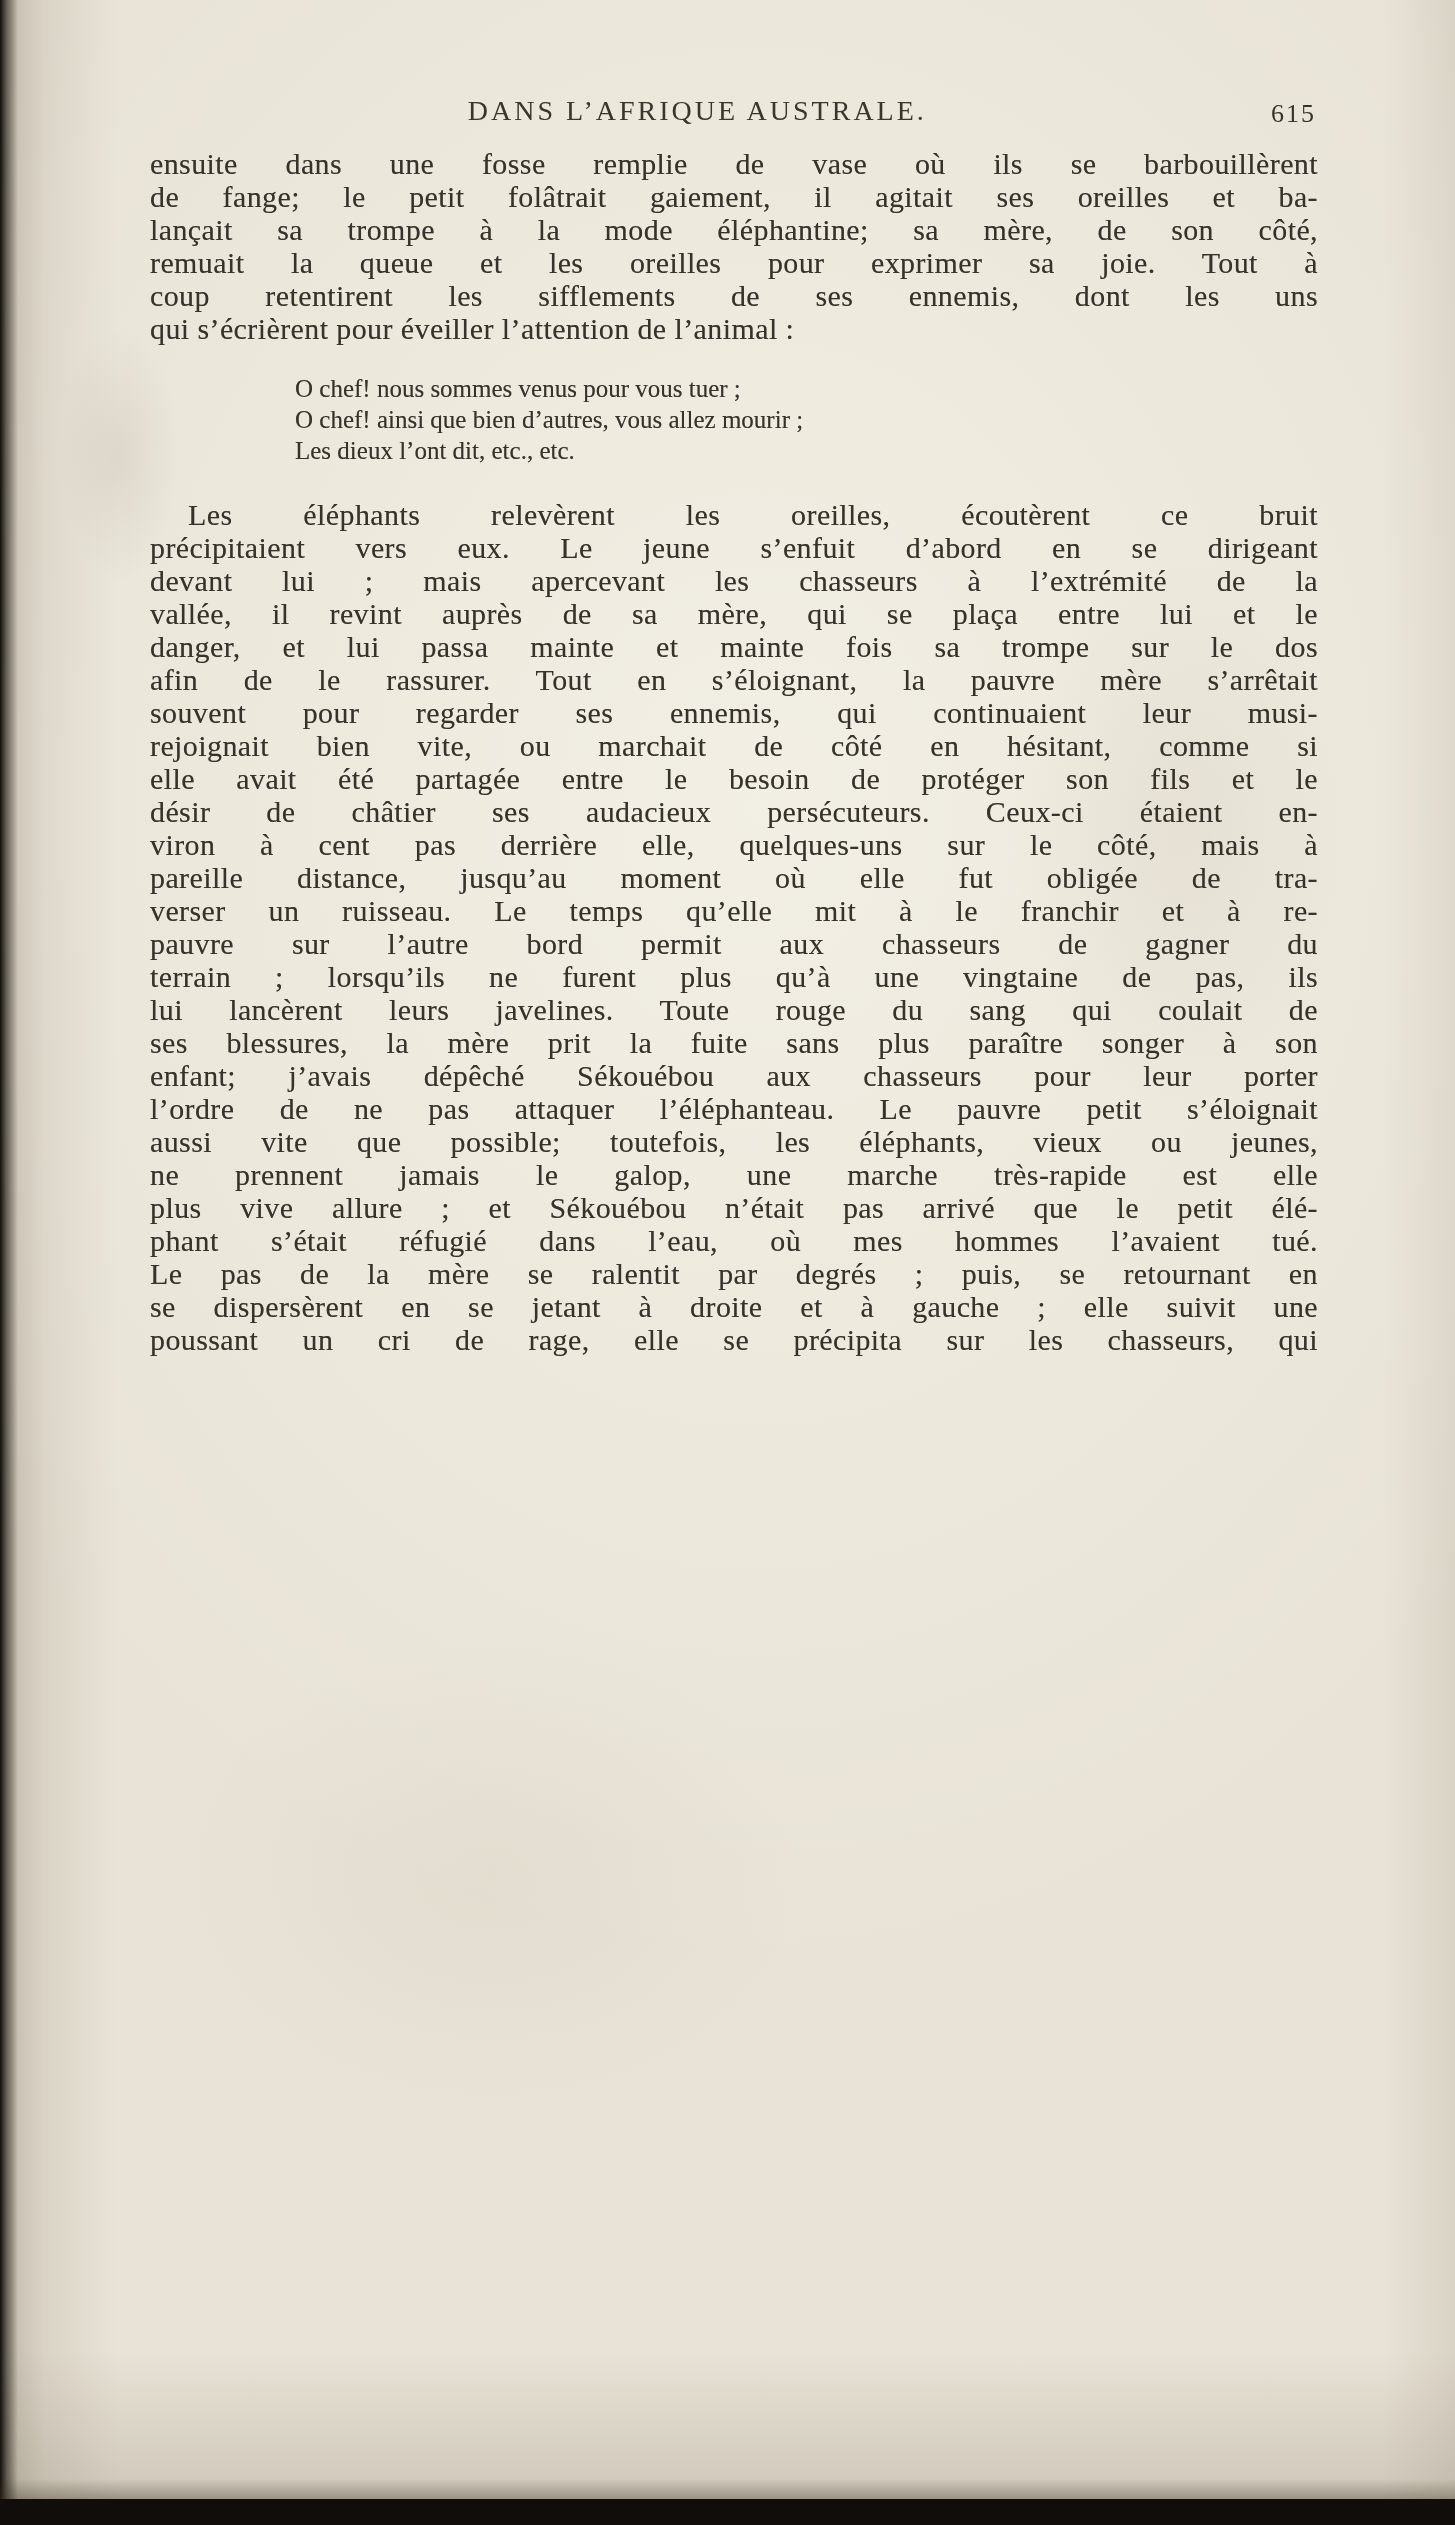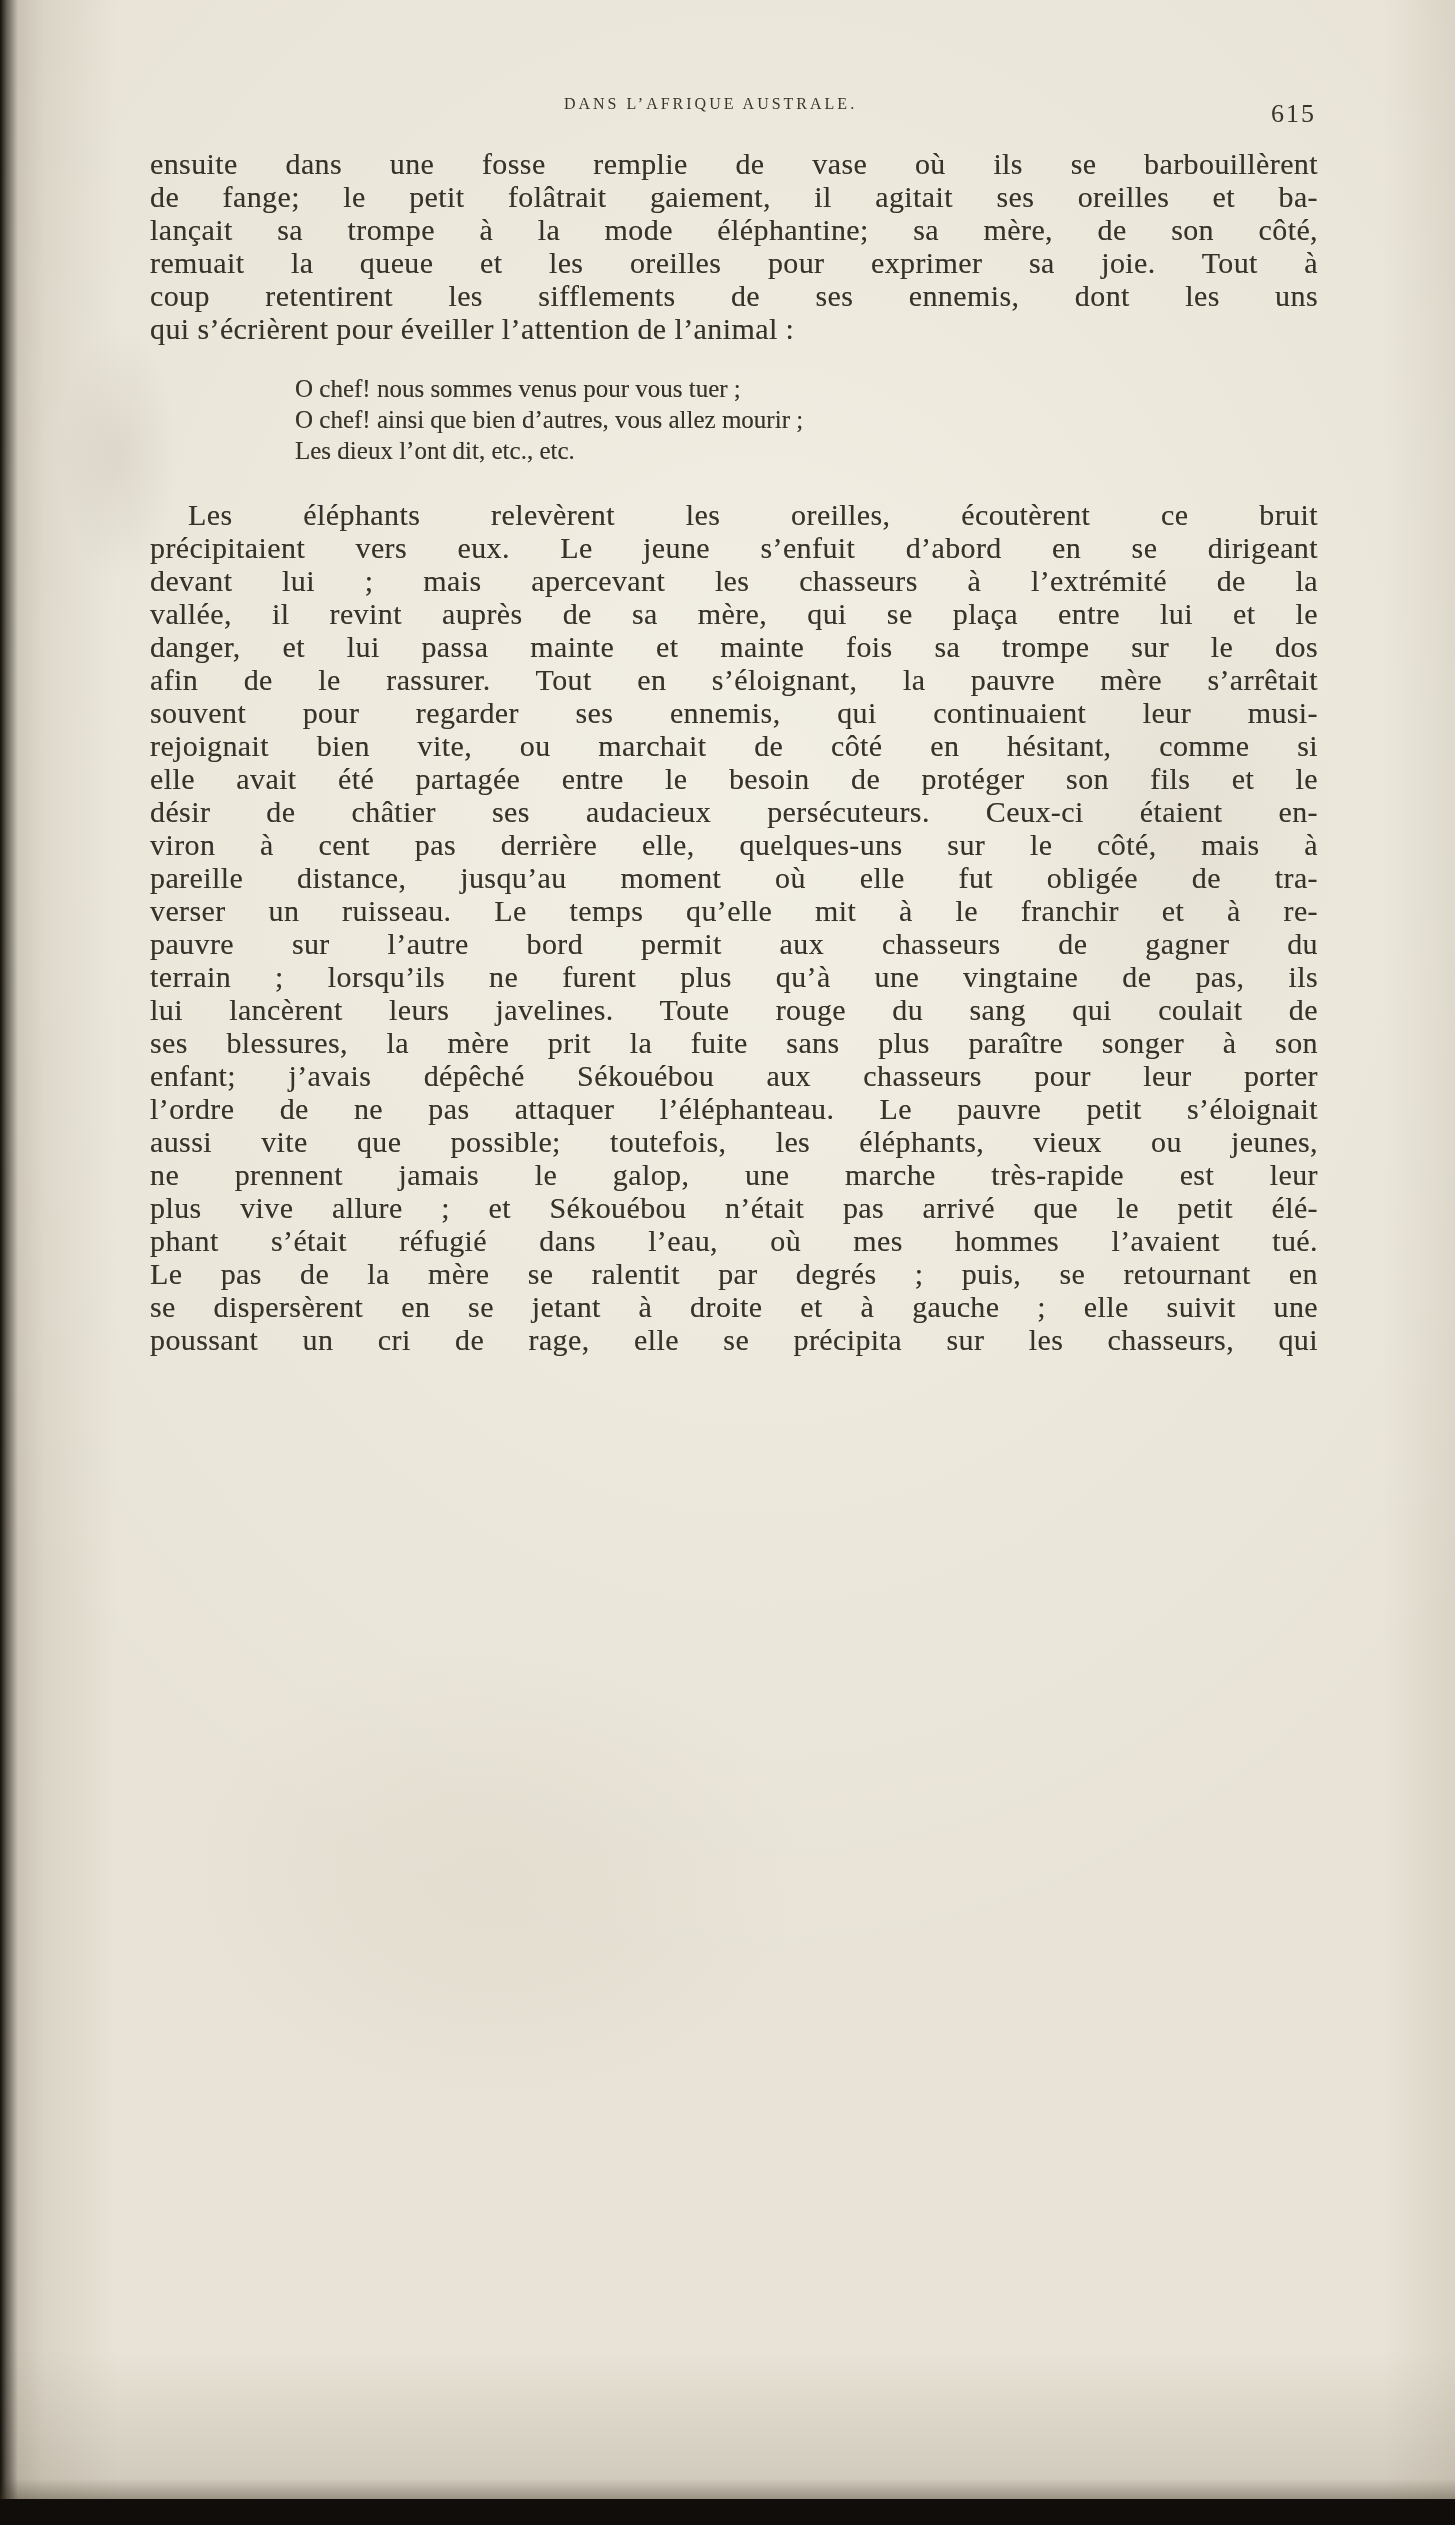--- a/index.html
+++ b/index.html
@@ -75,21 +75,21 @@
   .running-head {
     position: relative;
     height: 46px;
     margin-bottom: 8px;
   }
   .head-title {
     position: absolute;
     left: 50%;
     top: 2px;
     transform: translateX(-58%);
-    font-size: 16px;
+    font-size: 28px;
     letter-spacing: 3px;
     white-space: nowrap;
     color: #3a362e;
   }
   .page-number {
     position: absolute;
     right: 2px;
     top: 6px;
     font-size: 26px;
     letter-spacing: 2px;
@@ -160,21 +160,21 @@
           <div class="line">viron à cent pas derrière elle, quelques-uns sur le côté, mais à</div>
           <div class="line">pareille distance, jusqu’au moment où elle fut obligée de tra-</div>
           <div class="line">verser un ruisseau. Le temps qu’elle mit à le franchir et à re-</div>
           <div class="line">pauvre sur l’autre bord permit aux chasseurs de gagner du</div>
           <div class="line">terrain ; lorsqu’ils ne furent plus qu’à une vingtaine de pas, ils</div>
           <div class="line">lui lancèrent leurs javelines. Toute rouge du sang qui coulait de</div>
           <div class="line">ses blessures, la mère prit la fuite sans plus paraître songer à son</div>
           <div class="line">enfant; j’avais dépêché Sékouébou aux chasseurs pour leur porter</div>
           <div class="line">l’ordre de ne pas attaquer l’éléphanteau. Le pauvre petit s’éloignait</div>
           <div class="line">aussi vite que possible; toutefois, les éléphants, vieux ou jeunes,</div>
-          <div class="line">ne prennent jamais le galop, une marche très-rapide est leur</div>
+          <div class="line">ne prennent jamais le galop, une marche très-rapide est elle</div>
           <div class="line">plus vive allure ; et Sékouébou n’était pas arrivé que le petit élé-</div>
           <div class="line">phant s’était réfugié dans l’eau, où mes hommes l’avaient tué.</div>
           <div class="line">Le pas de la mère se ralentit par degrés ; puis, se retournant en</div>
           <div class="line">se dispersèrent en se jetant à droite et à gauche ; elle suivit une</div>
           <div class="line">poussant un cri de rage, elle se précipita sur les chasseurs, qui</div>
         </div>
       </div>
   </div>
 
   <div class="binding-shadow"></div>

